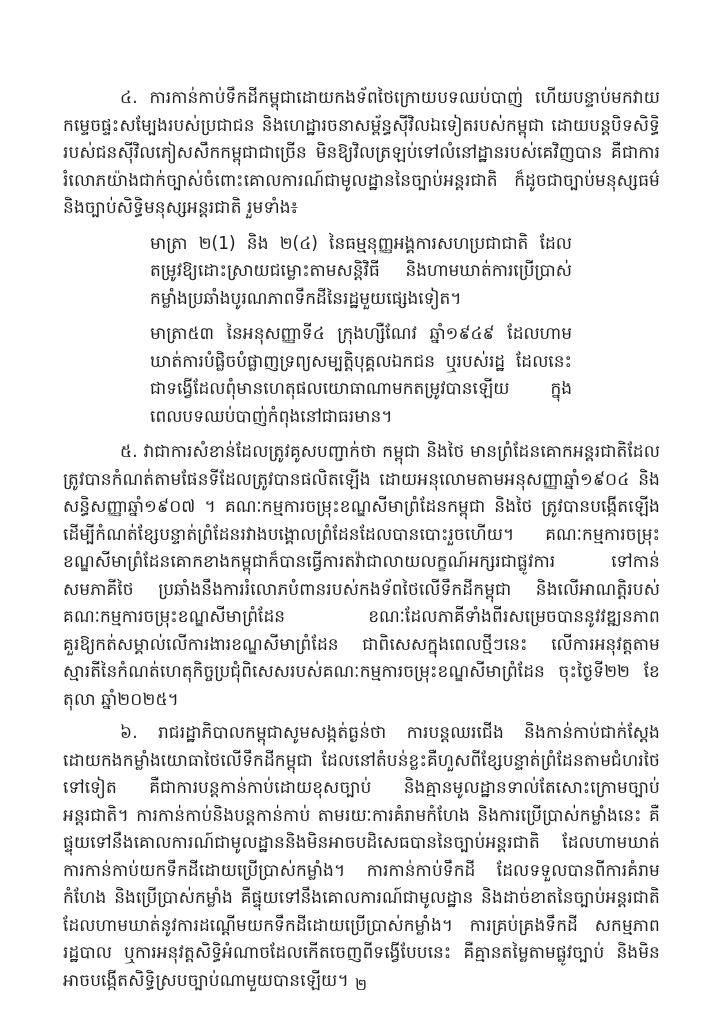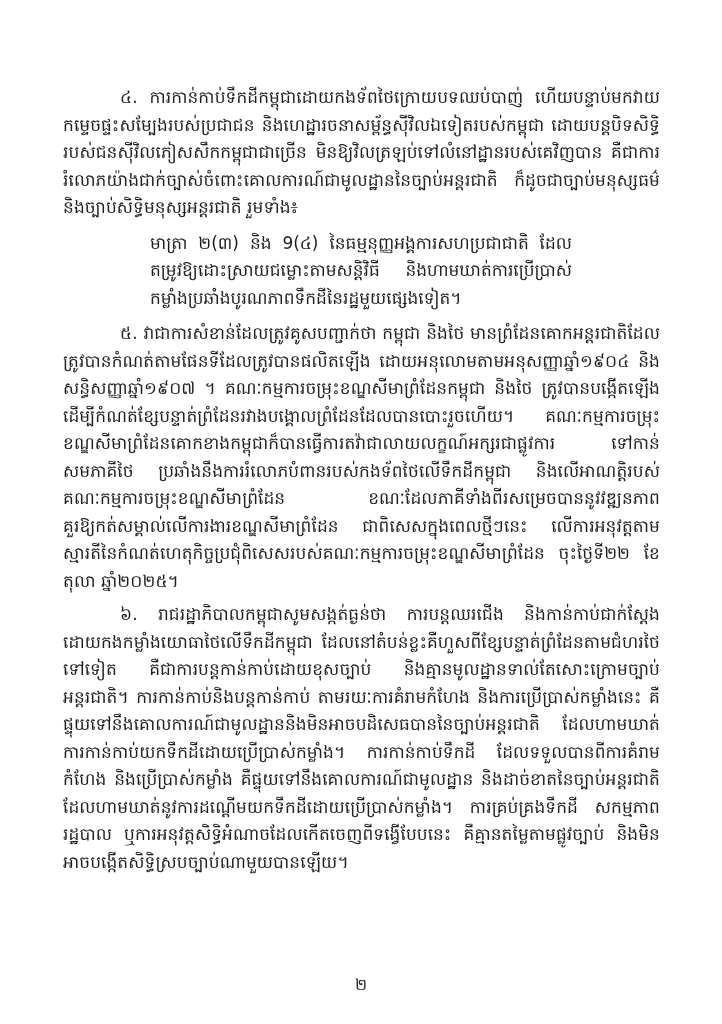--- a/index.html
+++ b/index.html
@@ -50,22 +50,23 @@
     color: #2a2a2a;
   }
 </style>
 </head>
 <body>
 
 <div class="page">
   <div class="content">
     <p class="body-para">៤. ការកាន់កាប់ទឹកដីកម្ពុជាដោយកងទ័ពថៃក្រោយបទឈប់បាញ់ ហើយបន្ទាប់មកវាយកម្ទេចផ្ទះសម្បែងរបស់ប្រជាជន និងហេដ្ឋារចនាសម្ព័ន្ធស៊ីវិលឯទៀតរបស់កម្ពុជា ដោយបន្តបិទសិទ្ធិរបស់ជនស៊ីវិលភៀសសឹកកម្ពុជាជាច្រើន មិនឱ្យវិលត្រឡប់ទៅលំនៅដ្ឋានរបស់គេវិញបាន គឺជាការរំលោភយ៉ាងជាក់ច្បាស់ចំពោះគោលការណ៍ជាមូលដ្ឋាននៃច្បាប់អន្តរជាតិ ក៏ដូចជាច្បាប់មនុស្សធម៌ និងច្បាប់សិទ្ធិមនុស្សអន្តរជាតិ រួមទាំង៖</p>
 
-    <p class="quote-para">មាត្រា ២(៣) និង 9(៤) នៃធម្មនុញ្ញអង្គការសហប្រជាជាតិ ដែលតម្រូវឱ្យដោះស្រាយជម្លោះតាមសន្តិវិធី និងហាមឃាត់ការប្រើប្រាស់កម្លាំងប្រឆាំងបូរណភាពទឹកដីនៃរដ្ឋមួយផ្សេងទៀត។</p>
+    <p class="quote-para">មាត្រា ២(1) និង ២(៤) នៃធម្មនុញ្ញអង្គការសហប្រជាជាតិ ដែលតម្រូវឱ្យដោះស្រាយជម្លោះតាមសន្តិវិធី និងហាមឃាត់ការប្រើប្រាស់កម្លាំងប្រឆាំងបូរណភាពទឹកដីនៃរដ្ឋមួយផ្សេងទៀត។</p>
 
+    <p class="quote-para">មាត្រា៥៣ នៃអនុសញ្ញាទី៤ ក្រុងហ្សឺណែវ ឆ្នាំ១៩៤៩ ដែលហាមឃាត់ការបំផ្លិចបំផ្លាញទ្រព្យសម្បត្តិបុគ្គលឯកជន ឬរបស់រដ្ឋ ដែលនេះជាទង្វើដែលពុំមានហេតុផលយោធាណាមកតម្រូវបានឡើយ ក្នុងពេលបទឈប់បាញ់កំពុងនៅជាធរមាន។</p>
 
 
     <p class="body-para">៥. វាជាការសំខាន់ដែលត្រូវគូសបញ្ជាក់ថា កម្ពុជា និងថៃ មានព្រំដែនគោកអន្តរជាតិដែលត្រូវបានកំណត់តាមផែនទីដែលត្រូវបានផលិតឡើង ដោយអនុលោមតាមអនុសញ្ញាឆ្នាំ១៩០៤ និងសន្ធិសញ្ញាឆ្នាំ១៩០៧ ។ គណៈកម្មការចម្រុះខណ្ឌសីមាព្រំដែនកម្ពុជា និងថៃ ត្រូវបានបង្កើតឡើងដើម្បីកំណត់ខ្សែបន្ទាត់ព្រំដែនរវាងបង្គោលព្រំដែនដែលបានបោះរួចហើយ។ គណៈកម្មការចម្រុះខណ្ឌសីមាព្រំដែនគោកខាងកម្ពុជាក៏បានធ្វើការតវ៉ាជាលាយលក្ខណ៍អក្សរជាផ្លូវការ ទៅកាន់សមភាគីថៃ ប្រឆាំងនឹងការរំលោភបំពានរបស់កងទ័ពថៃលើទឹកដីកម្ពុជា និងលើអាណត្តិរបស់គណៈកម្មការចម្រុះខណ្ឌសីមាព្រំដែន ខណៈដែលភាគីទាំងពីរសម្រេចបាននូវវឌ្ឍនភាពគួរឱ្យកត់សម្គាល់លើការងារខណ្ឌសីមាព្រំដែន ជាពិសេសក្នុងពេលថ្មីៗនេះ លើការអនុវត្តតាមស្មារតីនៃកំណត់ហេតុកិច្ចប្រជុំពិសេសរបស់គណៈកម្មការចម្រុះខណ្ឌសីមាព្រំដែន ចុះថ្ងៃទី២២ ខែតុលា ឆ្នាំ២០២៥។</p>
 
     <p class="body-para">៦. រាជរដ្ឋាភិបាលកម្ពុជាសូមសង្កត់ធ្ងន់ថា ការបន្តឈរជើង និងកាន់កាប់ជាក់ស្តែងដោយកងកម្លាំងយោធាថៃលើទឹកដីកម្ពុជា ដែលនៅតំបន់ខ្លះគឺហួសពីខ្សែបន្ទាត់ព្រំដែនតាមជំហរថៃទៅទៀត គឺជាការបន្តកាន់កាប់ដោយខុសច្បាប់ និងគ្មានមូលដ្ឋានទាល់តែសោះក្រោមច្បាប់អន្តរជាតិ។ ការកាន់កាប់និងបន្តកាន់កាប់ តាមរយៈការគំរាមកំហែង និងការប្រើប្រាស់កម្លាំងនេះ គឺផ្ទុយទៅនឹងគោលការណ៍ជាមូលដ្ឋាននិងមិនអាចបដិសេធបាននៃច្បាប់អន្តរជាតិ ដែលហាមឃាត់ការកាន់កាប់យកទឹកដីដោយប្រើប្រាស់កម្លាំង។ ការកាន់កាប់ទឹកដី ដែលទទួលបានពីការគំរាមកំហែង និងប្រើប្រាស់កម្លាំង គឺផ្ទុយទៅនឹងគោលការណ៍ជាមូលដ្ឋាន និងដាច់ខាតនៃច្បាប់អន្តរជាតិ ដែលហាមឃាត់នូវការដណ្តើមយកទឹកដីដោយប្រើប្រាស់កម្លាំង។ ការគ្រប់គ្រងទឹកដី សកម្មភាពរដ្ឋបាល ឬការអនុវត្តសិទ្ធិអំណាចដែលកើតចេញពីទង្វើបែបនេះ គឺគ្មានតម្លៃតាមផ្លូវច្បាប់ និងមិនអាចបង្កើតសិទ្ធិស្របច្បាប់ណាមួយបានឡើយ។</p>
 
   </div>
 
   <div class="page-number">២</div>
 </div>

